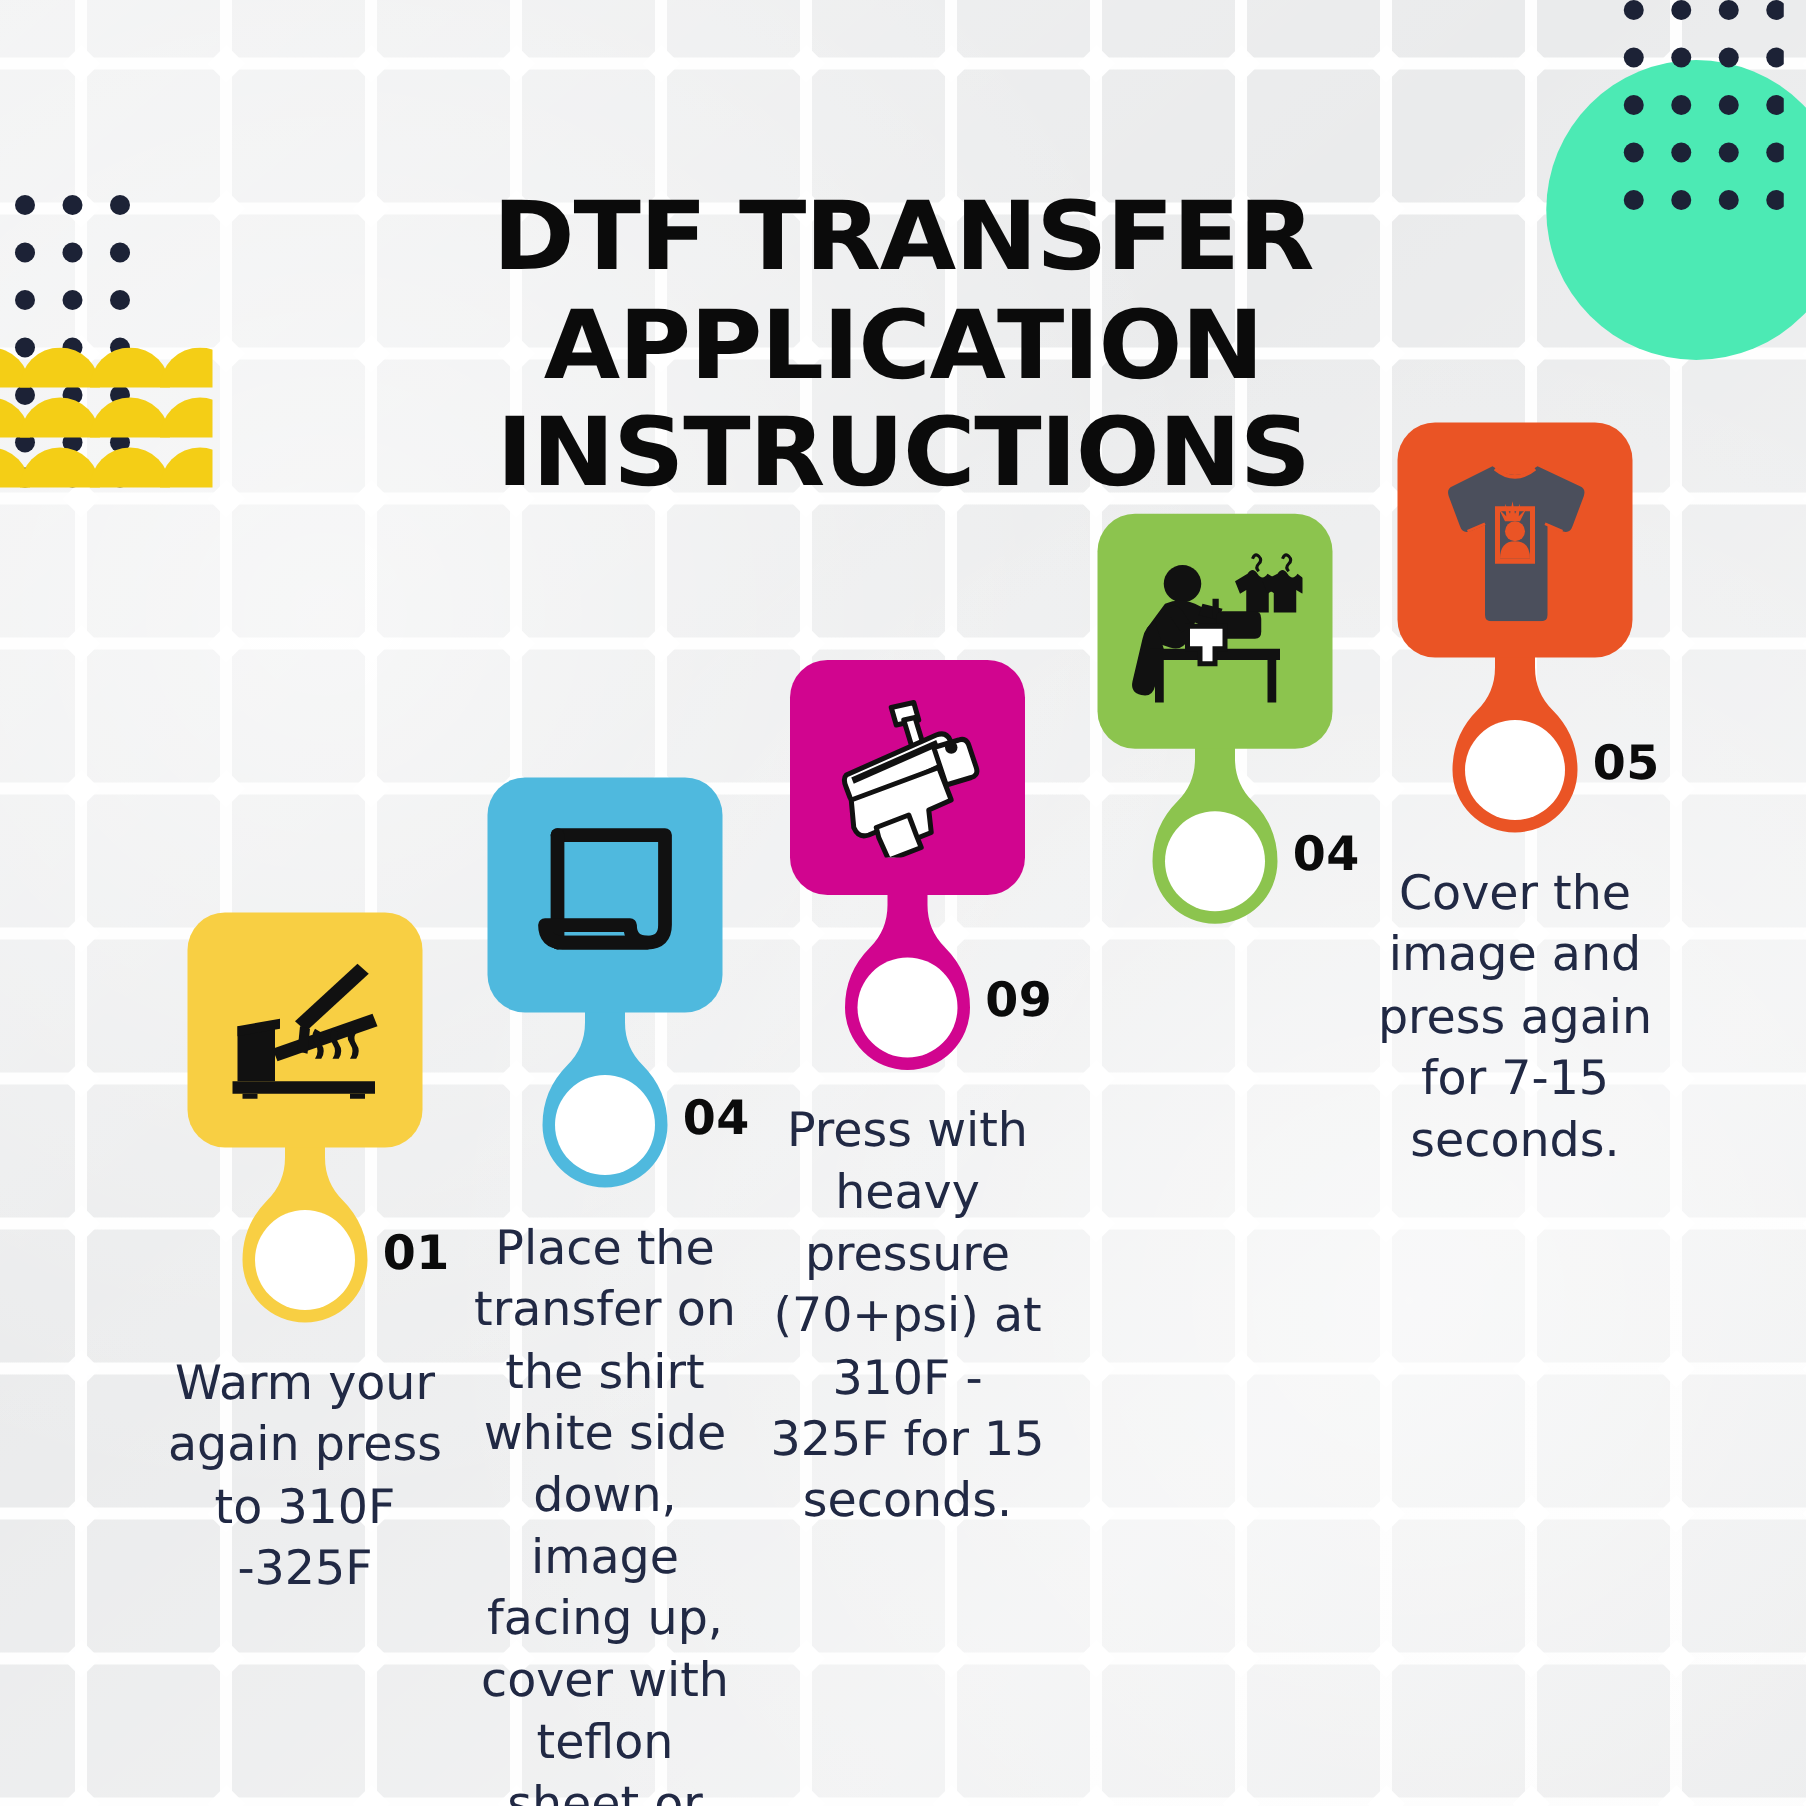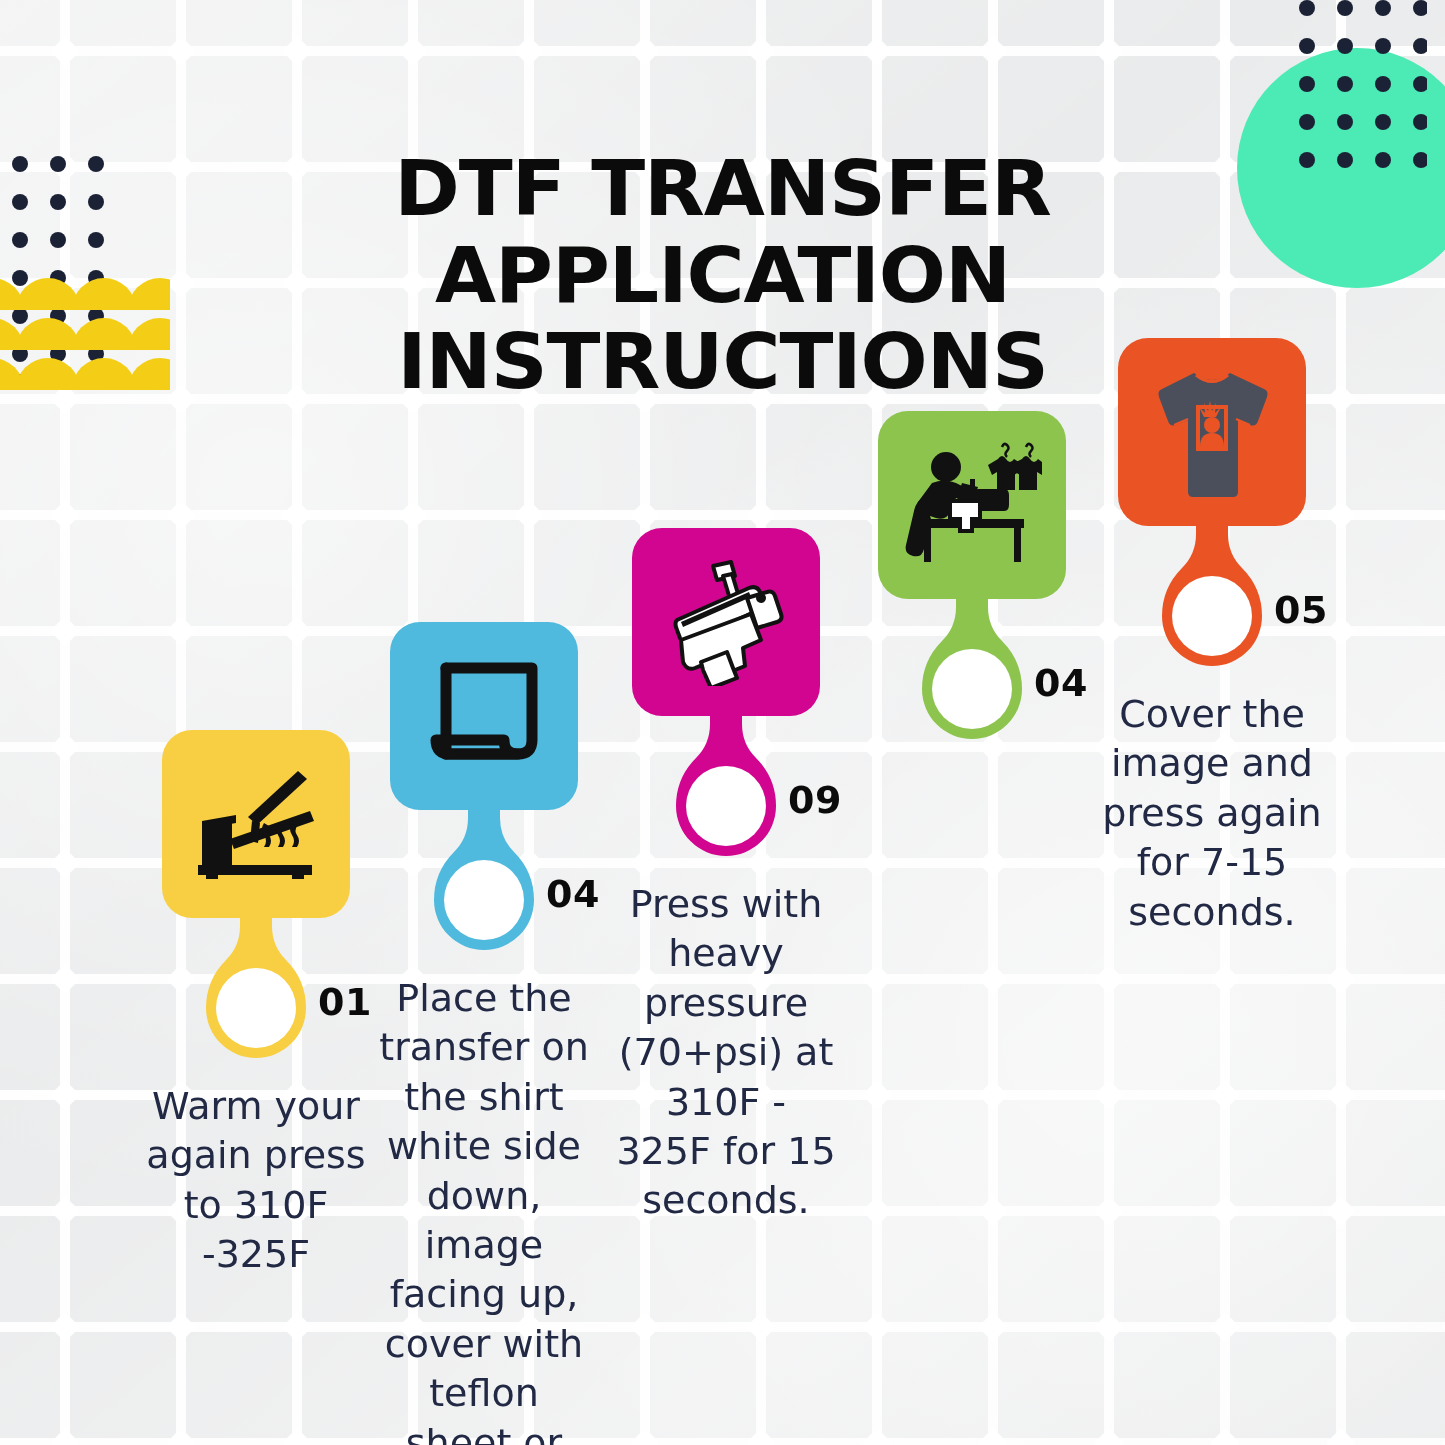--- a/index.html
+++ b/index.html
@@ -188,21 +188,21 @@
       <path d="M56,112 a32,32 0 0 1 64,0 z"></path>
       <path d="M112,112 a32,32 0 0 1 64,0 z"></path>
       <path d="M168,112 a32,32 0 0 1 64,0 z"></path>
     </g>
   </svg>
 
   <h1 class="title">DTF TRANSFER APPLICATION INSTRUCTIONS</h1>
 
   <div class="steps">
 
-    <div class="step" style="left:140px; top:730px;">
+    <div class="step" style="left:128px; top:730px;">
       <div class="card" id="card0" style="background: rgb(248, 207, 67);">
         <svg width="128" height="110" viewBox="0 0 128 110">
           <g fill="#111">
             <path d="M10 52 h30 v44 h-30 z"></path>
             <path d="M10 52 l34 -6 v8 l-34 6 z"></path>
             <path d="M6 96 h114 v10 h-114 z"></path>
             <path d="M14 106 h12 v6 h-12 z"></path>
             <path d="M100 106 h12 v6 h-12 z"></path>
             <path d="M38 70 L118 42 l4 10 l-80 28 z"></path>
             <path d="M56 48 L106 2 l9 8 l-50 46 z"></path>

